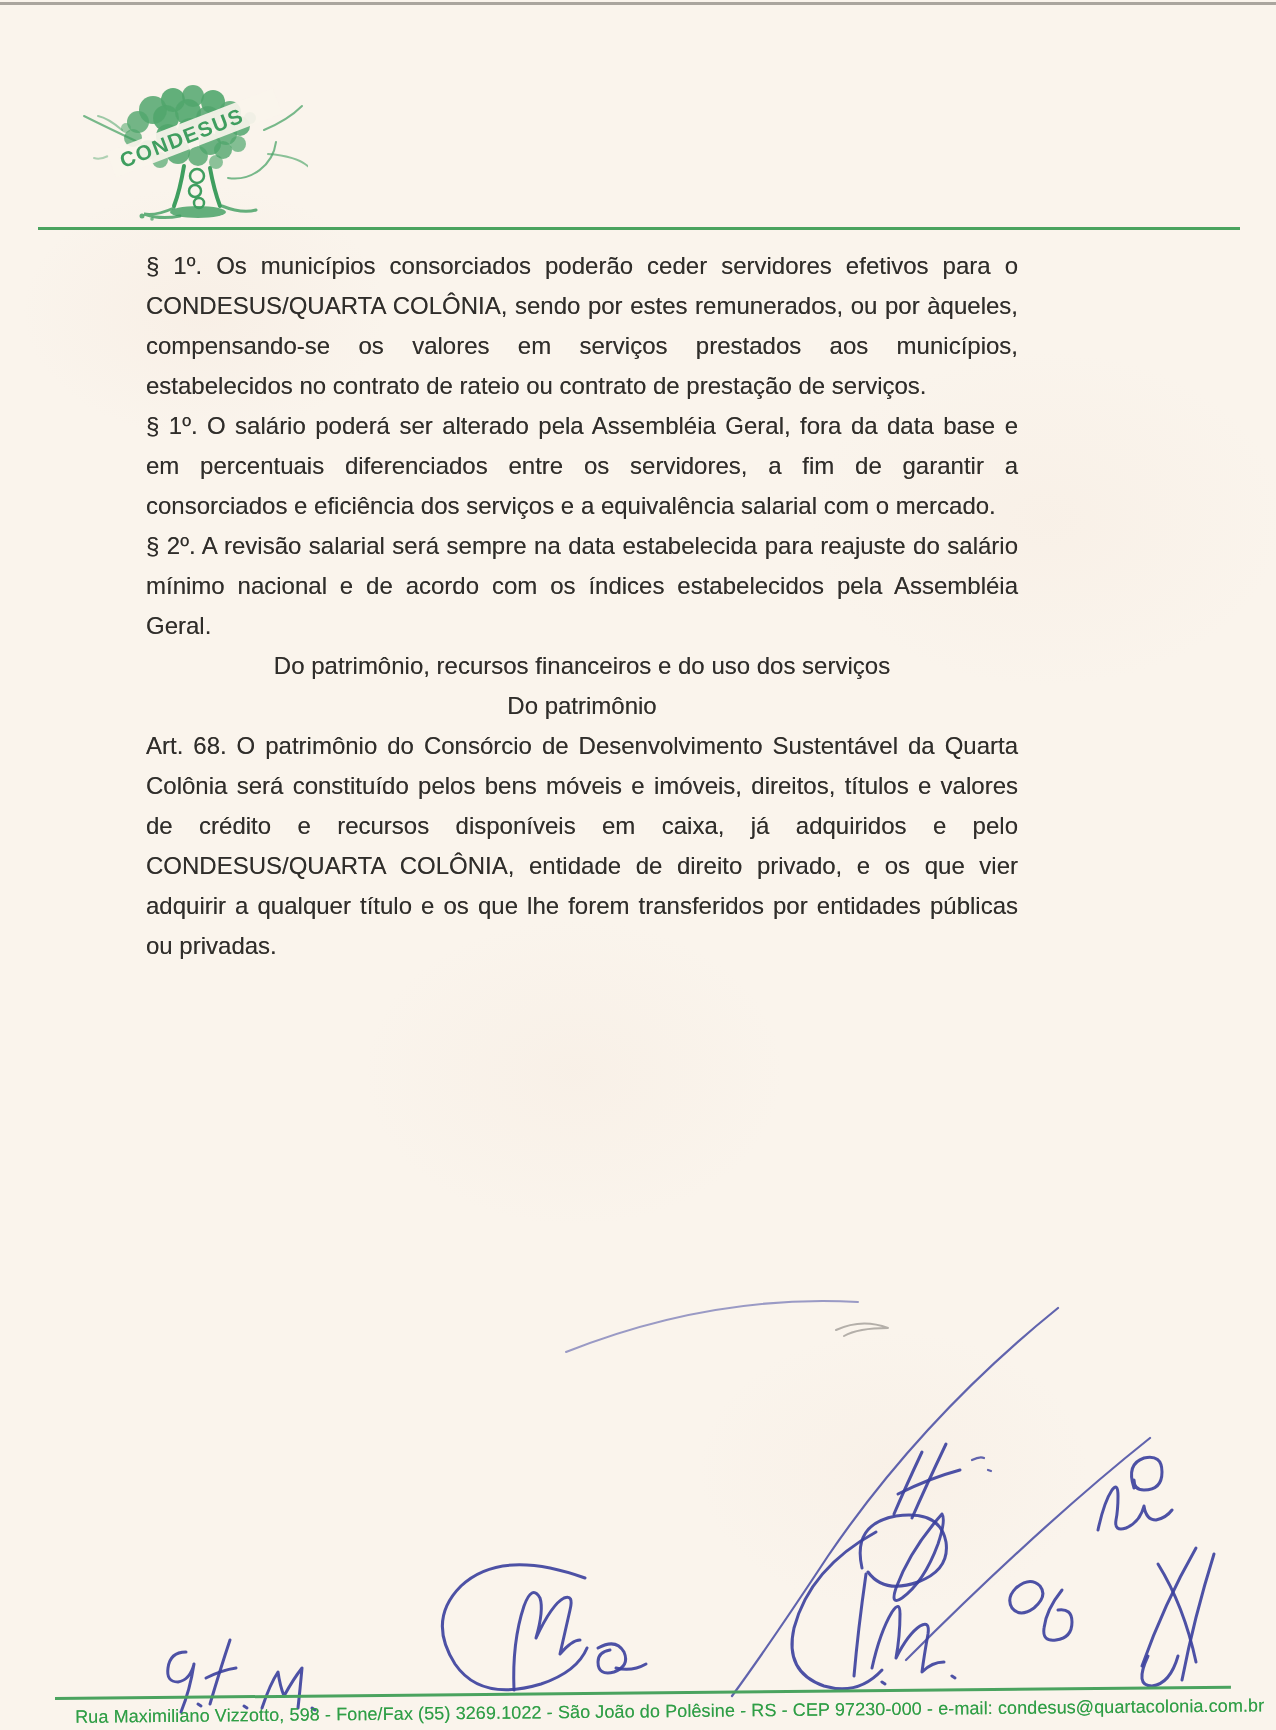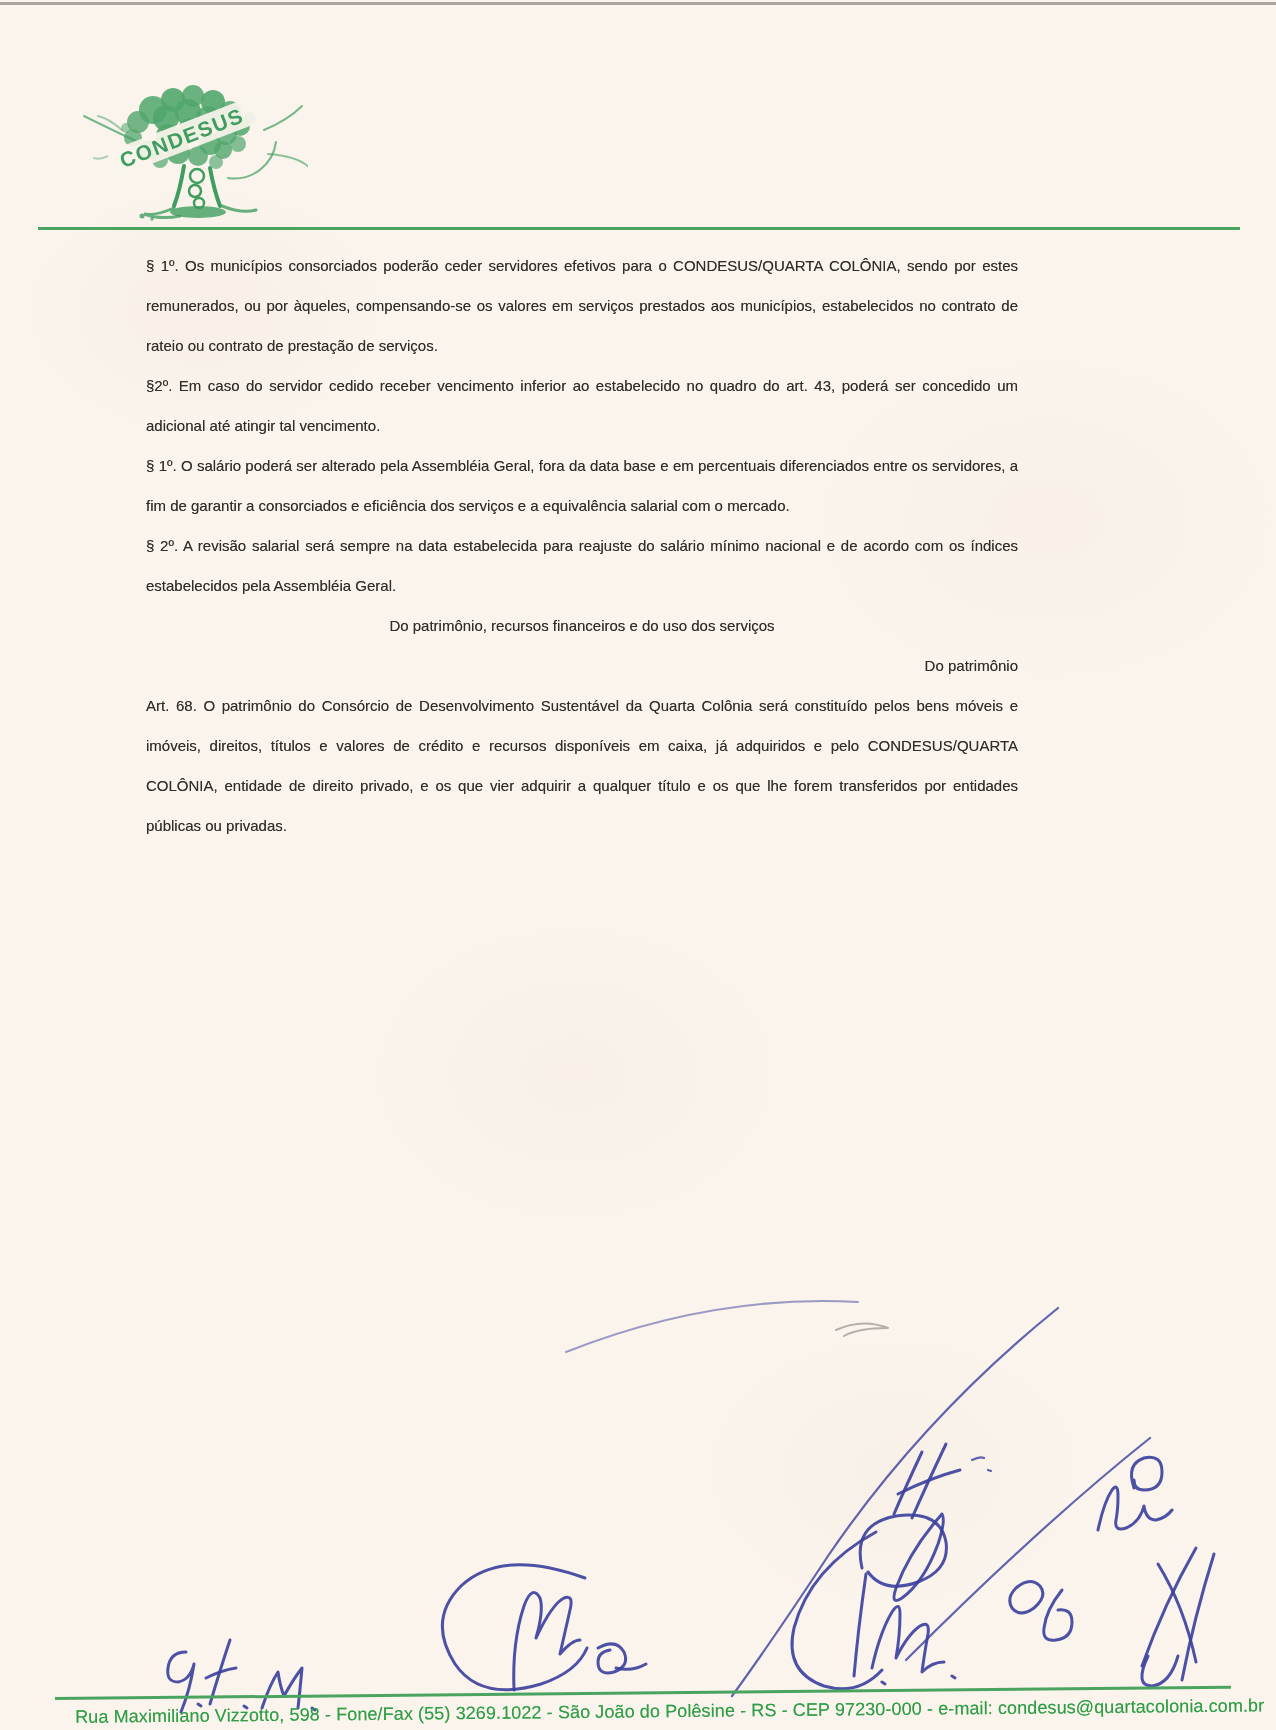--- a/index.html
+++ b/index.html
@@ -30,28 +30,28 @@
     position:absolute;left:38px;top:227px;width:1202px;height:3px;
     background:var(--rule-green,#4aa35f);
   }
   
   .doc{
     position:absolute;left:146px;top:246px;width:872px;
     font-size:22px;line-height:40px;color:var(--text,#2f2d2a);
     text-align:justify;
     text-shadow:0 0 .4px rgba(47,45,42,.55);
   }
-  .doc p,.doc h2,.doc h3{margin:0;font-size:15px;font-weight:400;}
+  .doc p,.doc h2,.doc h3{margin:0;font-size:24px;font-weight:400;}
   .p1{margin-top:10px;}
   .p2{margin-top:22px;}
   .p3{margin-top:20px;}
   .p4{margin-top:14px;}
   .p5{margin-top:13px;}
   .heading{margin-top:83px;font-weight:normal;text-align:center;}
-  .subheading{margin-top:82px;text-align:right;}
+  .subheading{margin-top:82px;text-align:center;}
   .a68{margin-top:73px;}
   .a69{margin-top:23px;text-indent:8px;}
   
   .signatures{
     position:absolute;left:0;top:0;width:1276px;height:1730px;
     pointer-events:none;
   }
   .signatures path{fill:none;stroke:var(--ink-blue,#3a3f9d);stroke-width:3;
     stroke-linecap:round;stroke-linejoin:round;opacity:.9;}
   .signatures .thin{stroke-width:2.2;opacity:.8;}
@@ -135,21 +135,20 @@
       <path d="M144 146 q20 8 34 4" fill="none" stroke="#3f9e5f" stroke-width="3" stroke-linecap="round" opacity=".8"></path>
       <circle cx="64" cy="156" r="2.5" fill="#3f9e5f" opacity=".8"></circle>
       <circle cx="74" cy="159" r="1.8" fill="#3f9e5f" opacity=".7"></circle>
     </g>
   </svg>
 
   <div class="header-rule"></div>
 
   <main class="doc">
     <p class="p0">§ 1º. Os municípios consorciados poderão ceder servidores efetivos para o CONDESUS/QUARTA COLÔNIA, sendo por estes remunerados, ou por àqueles, compensando-se os valores em serviços prestados aos municípios, estabelecidos no contrato de rateio ou contrato de prestação de serviços.</p>
-    <p class="p1">§2º. Em caso do servidor cedido receber vencimento inferior ao estabelecido no quadro do art. 43, poderá ser concedido um adicional até atingir tal vencimento.</p>
     <p class="p3">§ 1º. O salário poderá ser alterado pela Assembléia Geral, fora da data base e em percentuais diferenciados entre os servidores, a fim de garantir a consorciados e eficiência dos serviços e a equivalência salarial com o mercado.</p>
     <p class="p4">§ 2º. A revisão salarial será sempre na data estabelecida para reajuste do salário mínimo nacional e de acordo com os índices estabelecidos pela Assembléia Geral.</p>
     <h2 class="heading">Do patrimônio, recursos financeiros e do uso dos serviços</h2>
     <h3 class="subheading">Do patrimônio</h3>
     <p class="a68">Art. 68. O patrimônio do Consórcio de Desenvolvimento Sustentável da Quarta Colônia será constituído pelos bens móveis e imóveis, direitos, títulos e valores de crédito e recursos disponíveis em caixa, já adquiridos e pelo CONDESUS/QUARTA COLÔNIA, entidade de direito privado, e os que vier adquirir a qualquer título e os que lhe forem transferidos por entidades públicas ou privadas.</p>
   </main>
 
   <svg class="signatures" viewBox="0 0 1276 1730" aria-label="g.f.M.">
 
     <g>

